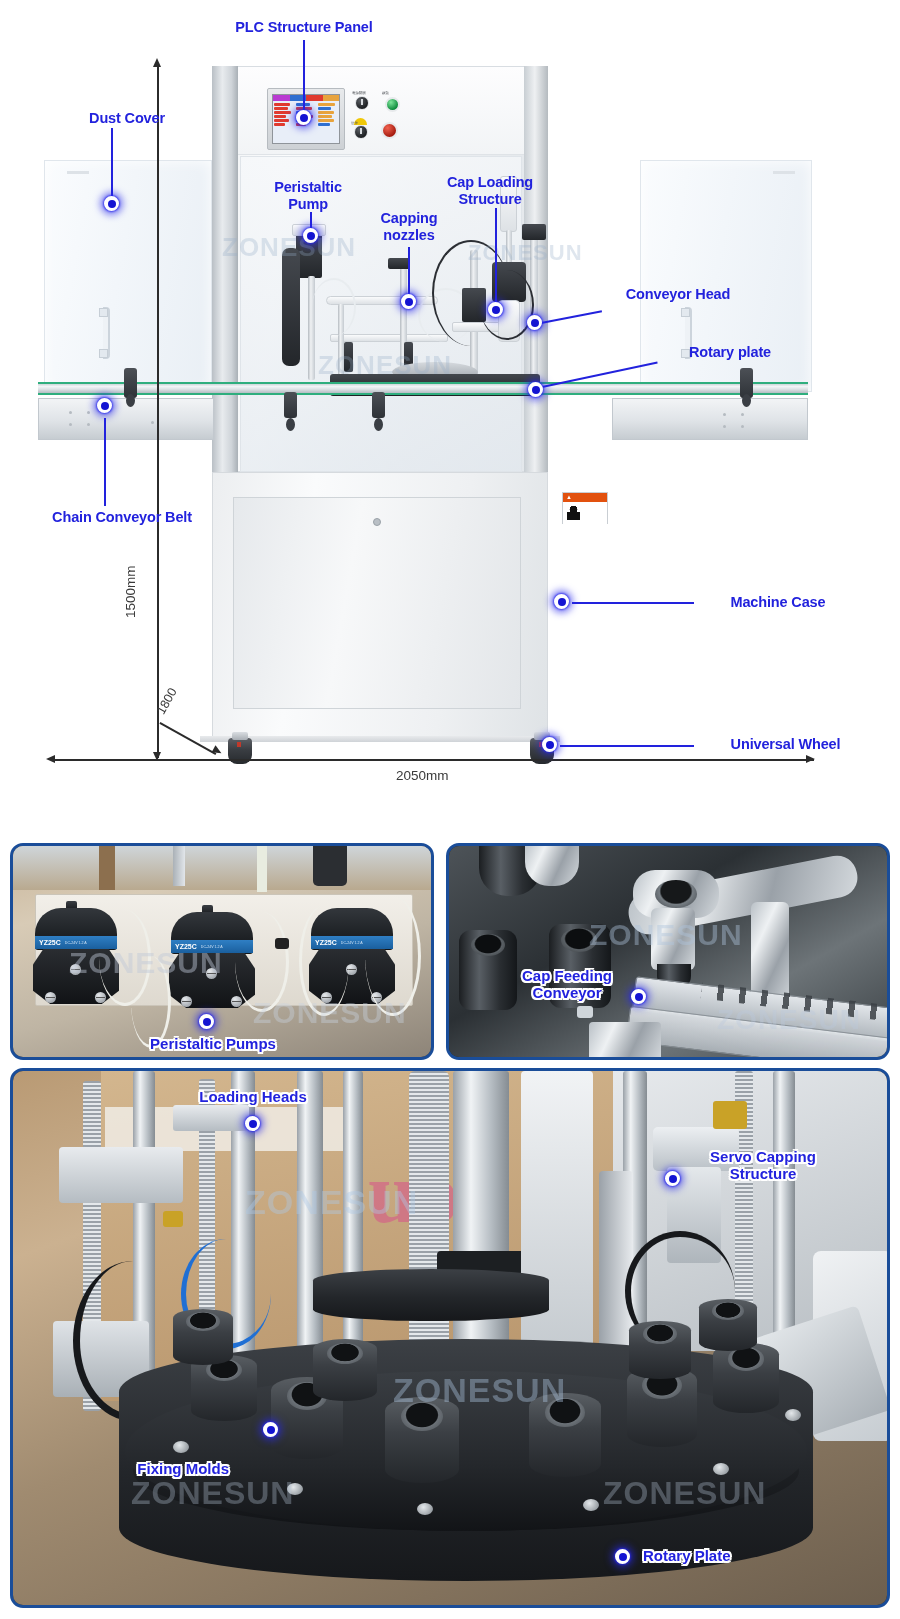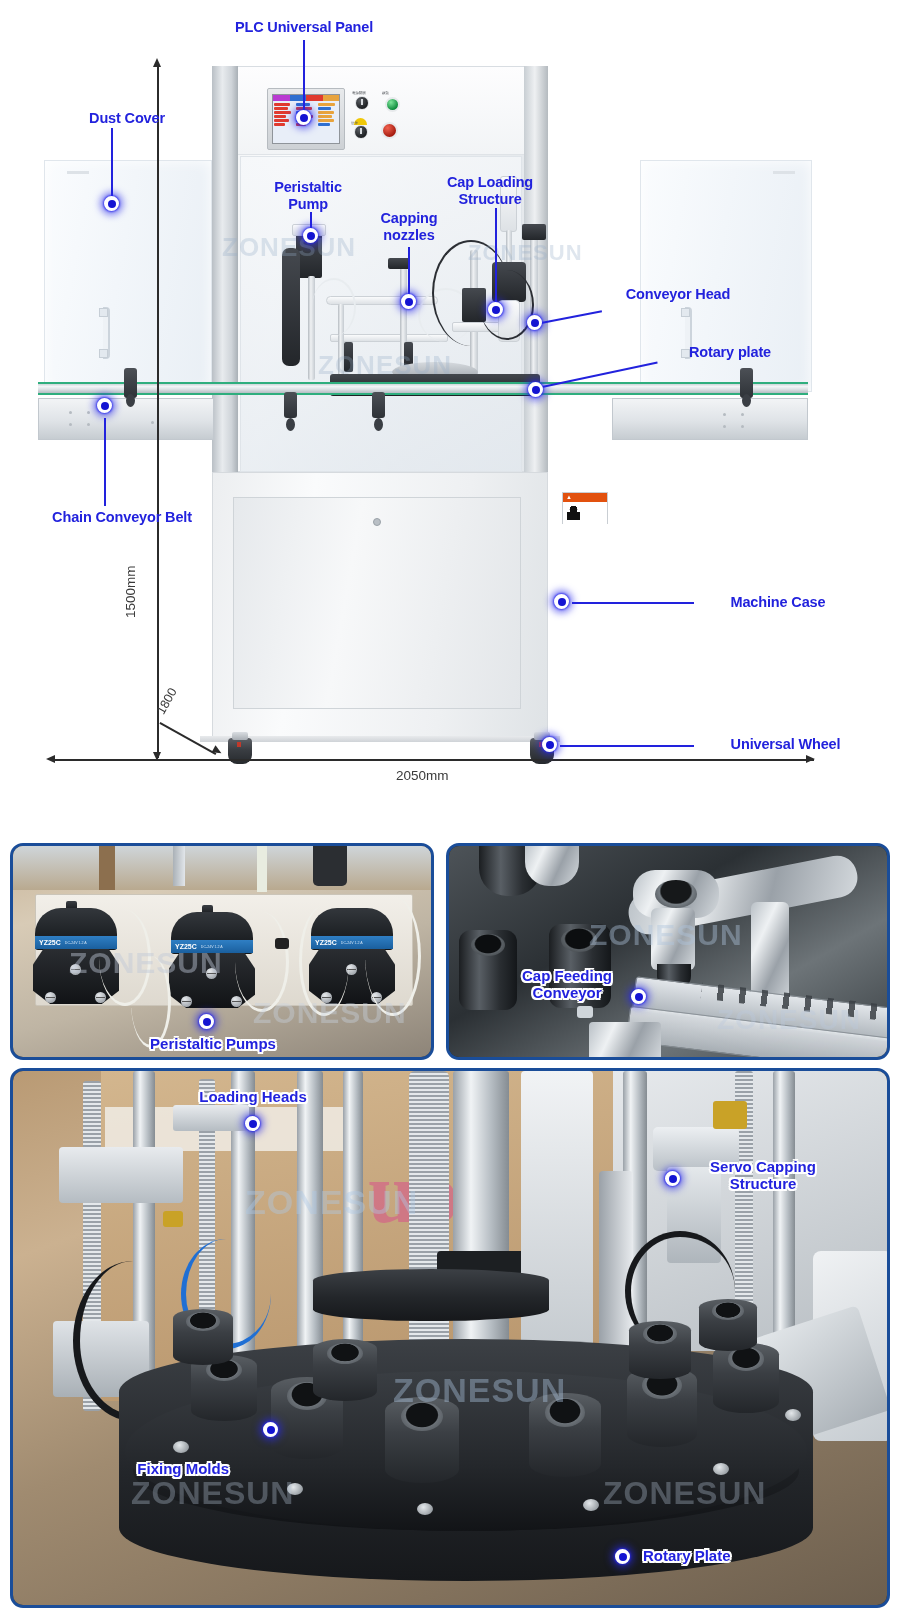--- a/index.html
+++ b/index.html
@@ -514,21 +514,21 @@
 
     <div class="dim-line" style="left:160px; top:722px; width:64px; height:1.6px; transform:rotate(29deg); transform-origin:0 50%;"></div>
     <div class="arrow-rt" style="left:213px; top:747px; transform:rotate(29deg);"></div>
     <div class="dim-txt" style="left:154px; top:710px; transform:rotate(-61deg); transform-origin:0 0; white-space:nowrap; font-size:12.5px;">1800</div>
 
     <div class="arrow-lt" style="left:46px; top:755px;"></div>
     <div class="dim-line" style="left:54px; top:759px; width:760px; height:1.6px;"></div>
     <div class="arrow-rt" style="left:806px; top:755px;"></div>
     <div class="dim-txt" style="left:396px; top:768px;">2050mm</div>
 
-    <div class="lbl c" style="left:206px; top:19px; width:196px;">PLC Universal Panel</div>
+    <div class="lbl c" style="left:206px; top:19px; width:196px;">PLC Structure Panel</div>
     <div class="ldv" style="left:303px; top:40px; height:74px;"></div>
     <div class="dot" style="left:296px; top:110px;"></div>
 
     <div class="lbl l" style="left:62px; top:110px; width:130px;">Dust Cover</div>
     <div class="ldv" style="left:111px; top:128px; height:72px;"></div>
     <div class="dot" style="left:104px; top:196px;"></div>
 
     <div class="lbl c" style="left:253px; top:179px; width:110px;">Peristaltic
 Pump</div>
     <div class="ldv" style="left:310px; top:212px; height:20px;"></div>
@@ -730,21 +730,21 @@
       <div class="mold" style="left:686px; top:228px; width:58px; height:52px;"></div>
 
       <div class="wm" style="left:232px; top:112px; font-size:34px; color:rgba(175,200,228,.42);">ZONESUN</div>
       <div class="wm" style="left:118px; top:404px; font-size:32px; color:rgba(190,205,225,.32);">ZONESUN</div>
       <div class="wm" style="left:590px; top:404px; font-size:32px; color:rgba(190,205,225,.32);">ZONESUN</div>
       <div class="wm" style="left:380px; top:300px; font-size:34px; color:rgba(175,200,228,.40);">ZONESUN</div>
 
       <div class="plabel c" style="left:160px; top:18px; width:160px;">Loading Heads</div>
       <div class="dot" style="left:232px; top:45px;"></div>
 
-      <div class="plabel c" style="left:660px; top:88px; width:180px;text-align:center;">Servo Capping
+      <div class="plabel c" style="left:660px; top:78px; width:180px;text-align:center;">Servo Capping
 Structure</div>
       <div class="dot" style="left:652px; top:100px;"></div>
 
       <div class="plabel r" style="left:76px; top:350px; width:140px;">Fixing Molds</div>
       <div class="dot" style="left:250px; top:351px;"></div>
 
       <div class="plabel" style="left:630px; top:477px; width:160px;">Rotary Plate</div>
       <div class="dot" style="left:602px; top:478px;"></div>
     </div>
   </div>

